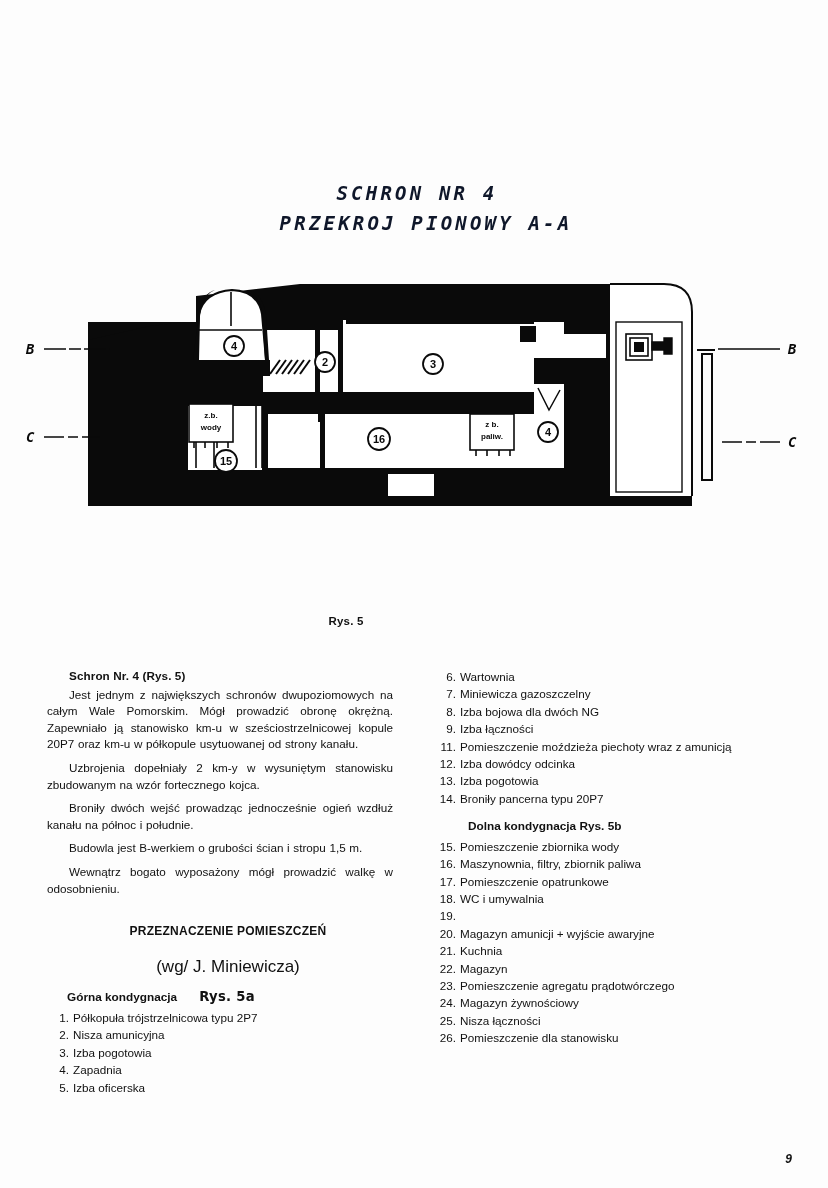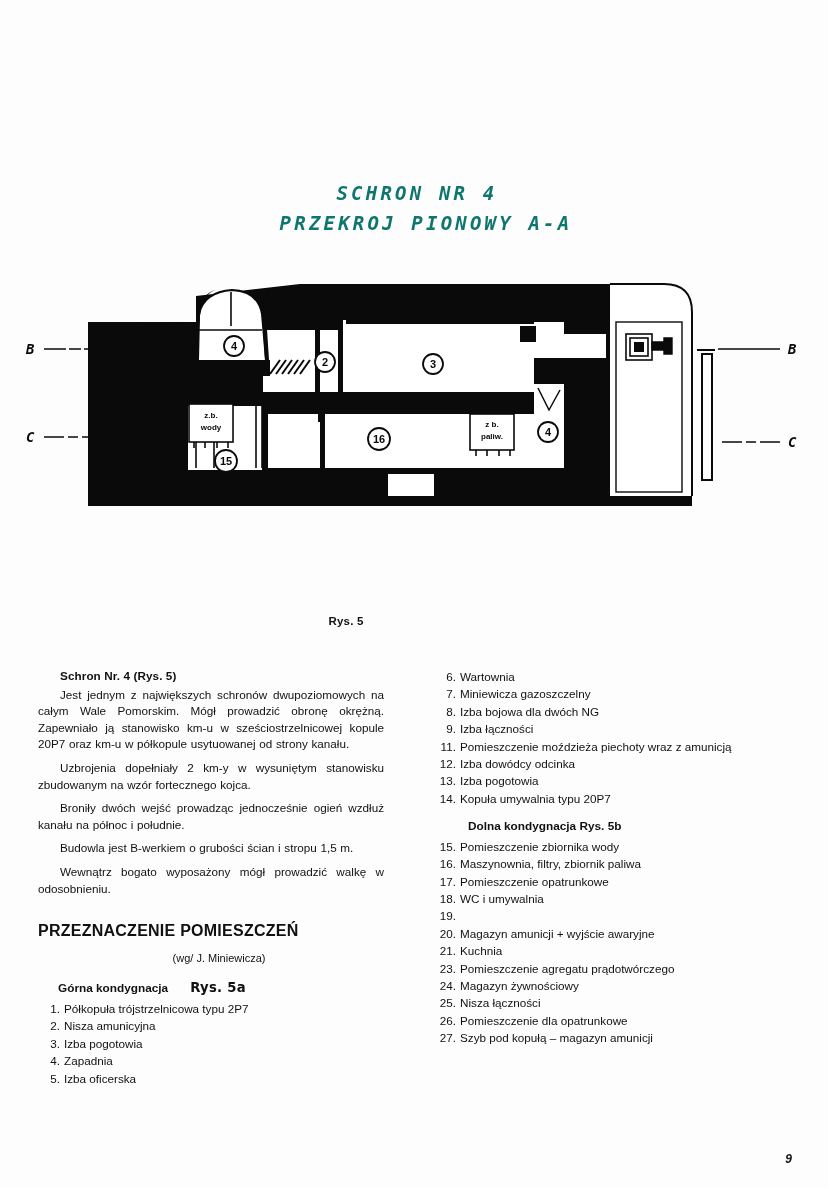--- a/index.html
+++ b/index.html
@@ -32,21 +32,21 @@
     top: 178px;
     width: 828px;
     text-align: center;
   }
   .title-line {
     font-family: "DejaVu Sans Mono", monospace;
     font-size: 19px;
     font-style: italic;
     font-weight: 700;
     letter-spacing: 3.2px;
-    color: #0f766e;
+    color: #0f172a;
     line-height: 30px;
     white-space: pre;
   }
   .title-line.l1 { padding-left: 6px; }
   .title-line.l2 { padding-left: 24px; }
 
   
   .figure {
     position: absolute;
     left: 0;
@@ -69,49 +69,49 @@
   }
 
   
   .col {
     position: absolute;
     top: 668px;
     font-size: 11.7px;
     line-height: 16.6px;
     color: #111;
   }
-  .col-left  { left: 38px;  width: 362px; }
+  .col-left  { left: 47px;  width: 362px; }
   .col-right { left: 430px; width: 378px; }
 
   .para {
     margin: 0 16px 7px 0;
     text-align: justify;
     text-justify: inter-word;
     text-indent: 22px;
     word-spacing: .4px;
   }
 
   .sub-head {
     font-weight: 700;
     text-indent: 22px;
     margin: 0 0 2px 0;
     letter-spacing: .1px;
   }
 
   .section-title {
-    text-align: left;
-    font-weight: 700;
-    font-size: 16px;
+    text-align: center;
+    font-weight: 700;
+    font-size: 12px;
     letter-spacing: .25px;
     margin: 26px 0 0 0;
   }
   .section-sub {
     text-align: center;
-    font-size: 11px;
-    margin: 10px 0 14px 0;
+    font-size: 17px;
+    margin: 19px 0 14px 0;
   }
 
   .list-head {
     font-weight: 700;
     font-size: 11.8px;
     margin: 0 0 3px 0;
     padding-left: 20px;
     white-space: nowrap;
   }
   .list-head .rys {
@@ -376,38 +376,38 @@
 
   <div class="col col-right">
     <ol class="rooms wide">
       <li><span class="num">6.</span><span>Wartownia</span></li>
       <li><span class="num">7.</span><span>Miniewicza gazoszczelny</span></li>
       <li><span class="num">8.</span><span>Izba bojowa dla dwóch NG</span></li>
       <li><span class="num">9.</span><span>Izba łączności</span></li>
       <li><span class="num">11.</span><span>Pomieszczenie moździeża piechoty wraz z amunicją</span></li>
       <li><span class="num">12.</span><span>Izba dowódcy odcinka</span></li>
       <li><span class="num">13.</span><span>Izba pogotowia</span></li>
-      <li><span class="num">14.</span><span>Kopuła umywalnia typu 20P7</span></li>
+      <li><span class="num">14.</span><span>Broniły pancerna typu 20P7</span></li>
     </ol>
 
     <div class="spacer-block"></div>
 
     <p class="list-head right-head">Dolna kondygnacja Rys. 5b</p>
 
     <ol class="rooms wide">
       <li><span class="num">15.</span><span>Pomieszczenie zbiornika wody</span></li>
       <li><span class="num">16.</span><span>Maszynownia, filtry, zbiornik paliwa</span></li>
       <li><span class="num">17.</span><span>Pomieszczenie opatrunkowe</span></li>
       <li><span class="num">18.</span><span>WC i umywalnia</span></li>
       <li><span class="num">19.</span><span></span></li>
       <li><span class="num">20.</span><span>Magazyn amunicji + wyjście awaryjne</span></li>
       <li><span class="num">21.</span><span>Kuchnia</span></li>
+      <li><span class="num">22.</span><span>Magazyn</span></li>
       <li><span class="num">23.</span><span>Pomieszczenie agregatu prądotwórczego</span></li>
       <li><span class="num">24.</span><span>Magazyn żywnościowy</span></li>
       <li><span class="num">25.</span><span>Nisza łączności</span></li>
-      <li><span class="num">26.</span><span>Pomieszczenie dla opatrunkowe</span></li>
-      <li><span class="num">27.</span><span>Szyb pod kopułą – magazyn amunicji</span></li>
+      <li><span class="num">26.</span><span>Pomieszczenie dla stanowisku</span></li>
     </ol>
   </div>
 
   <div class="page-number">9</div>
 
 </div>
 
 </body></html>

